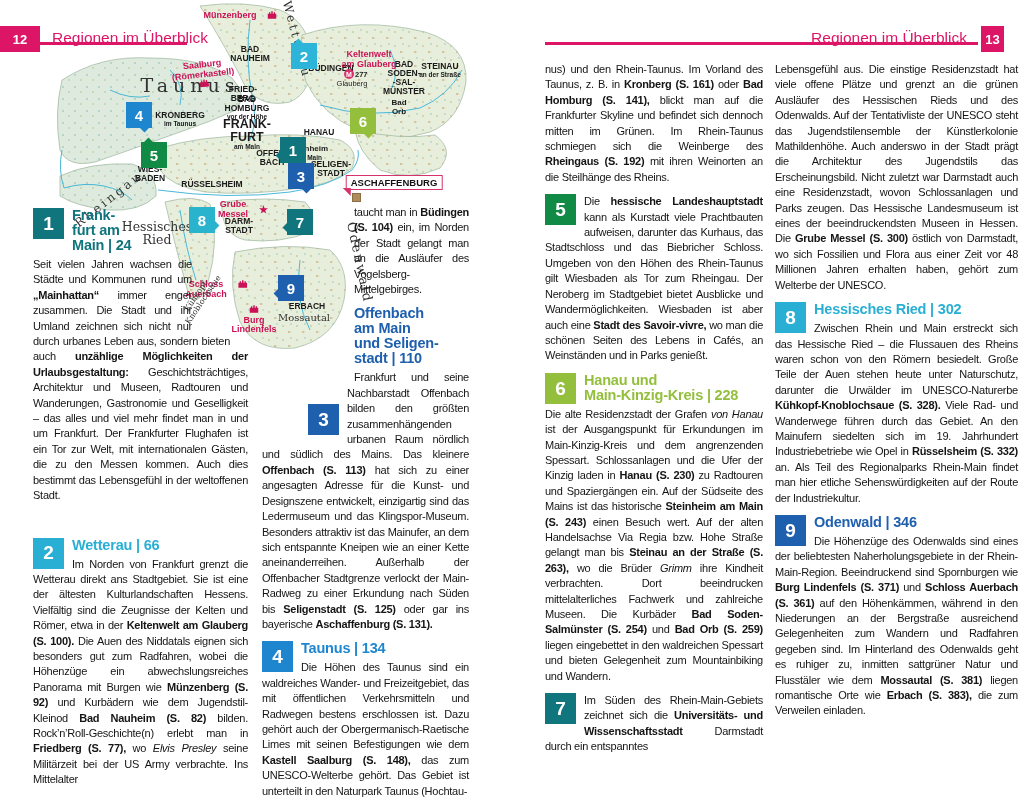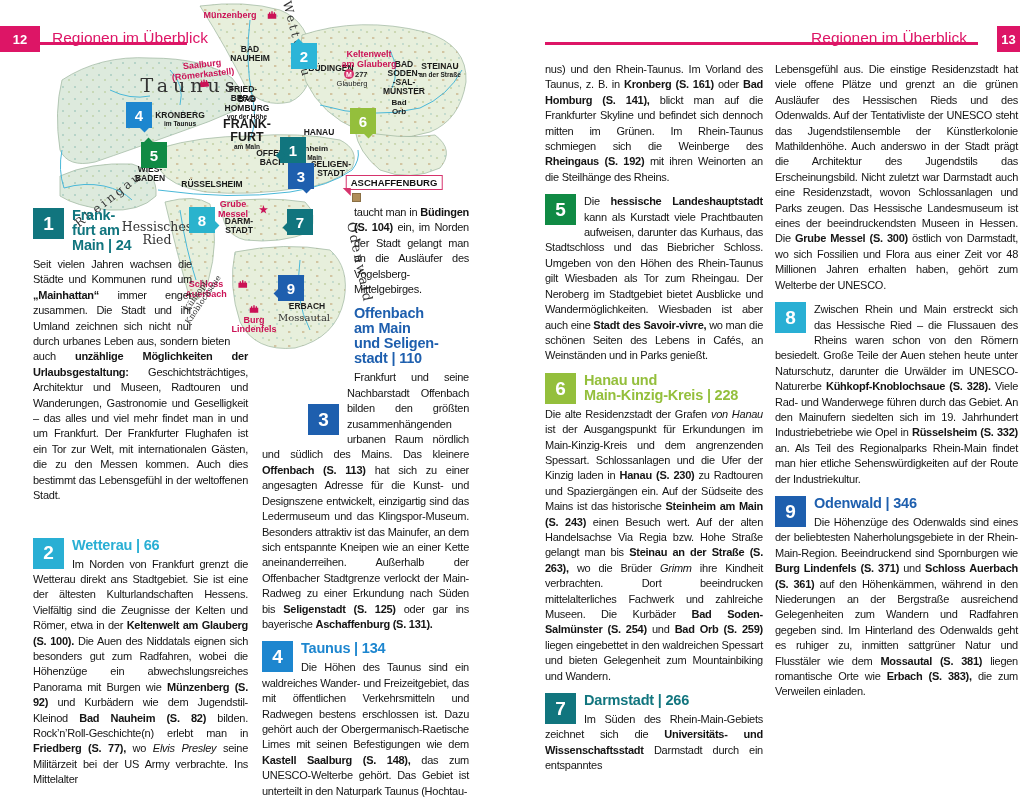--- a/index.html
+++ b/index.html
@@ -3,21 +3,21 @@
 <meta charset="utf-8">
 <style>
   :root{ --pink:#dd1566; }
   html,body{margin:0;padding:0;background:#fff;}
   #page{position:relative;width:1020px;height:799px;background:#fff;overflow:hidden;
         font-family:"Liberation Sans",sans-serif;color:#141414;}
   
   .pgnum{position:absolute;top:26px;height:26px;background:var(--pink);color:#fff;
          font-weight:bold;font-size:13px;display:flex;align-items:center;justify-content:center;z-index:3;}
   #pgnum-l{left:0;width:40px;}
-  #pgnum-r{right:0;width:23px;}
+  #pgnum-r{right:16px;width:23px;}
   .htitle{position:absolute;top:29px;font-size:15.5px;font-weight:normal;color:var(--pink);z-index:3;white-space:nowrap;}
   #htitle-l{left:52px;}
   #htitle-r{right:53px;}
   .hrule{position:absolute;top:42px;height:2.5px;background:var(--pink);z-index:3;}
   #hrule-l{left:40px;width:147px;}
   #hrule-r{left:545px;width:433px;}
   
   .col{position:absolute;font-size:11px;line-height:15.4px;letter-spacing:-0.25px;
        text-align:justify;z-index:2;}
   #col1{left:33px;top:208px;width:215px;}
@@ -258,30 +258,30 @@
         <div class="numwrap">
           <div class="numbox" style="background: rgb(148, 191, 60);">6</div>
         </div>
         <h3 class="shead" style="color: rgb(148, 191, 60);">Hanau und<br>Main-Kinzig-Kreis | 228</h3>
         <p class="body block">Die alte Residenzstadt der Grafen <i>von Hanau</i> ist der Ausgangspunkt für Erkundungen im Main-Kinzig-Kreis und dem angrenzenden Spessart. Schlossanlagen und die Ufer der Kinzig laden in <b>Hanau (S. 230)</b> zu Radtouren und Spaziergängen ein. Auf der Südseite des Mains ist das historische <b>Steinheim am Main (S. 243)</b> einen Besuch wert. Auf der alten Handelsachse Via Regia bzw. Hohe Straße gelangt man bis <b>Steinau an der Straße (S. 263),</b> wo die Brüder <i>Grimm</i> ihre Kindheit verbrachten. Dort beeindrucken mittelalterliches Fachwerk und zahlreiche Museen. Die Kurbäder <b>Bad Soden-Salmünster (S. 254)</b> und <b>Bad Orb (S. 259)</b> liegen eingebettet in den waldreichen Spessart und bieten Gelegenheit zum Mountainbiking und Wandern.</p>
       </section>
       <section class="sec block">
         <div class="numwrap">
           <div class="numbox" style="background: rgb(17, 117, 126);">7</div>
         </div>
-        <h3 class="shead" style="color: rgb(17, 117, 126);">Darmstadt | 266</h3>
         <p class="body block">Im Süden des Rhein-Main-Gebiets zeichnet sich die <b>Universitäts- und Wissenschaftsstadt</b> Darmstadt durch ein entspanntes</p>
       </section>
     </div>
   <div id="col4" class="col">
       <p class="body block">Lebensgefühl aus. Die einstige Residenzstadt hat viele offene Plätze und grenzt an die grünen Ausläufer des Hessischen Rieds und des Odenwalds. Auf der Tentativliste der UNESCO steht das Jugendstilensemble der Künstlerkolonie Mathildenhöhe. Auch anderswo in der Stadt prägt die Architektur des Jugendstils das Erscheinungsbild. Nicht zuletzt war Darmstadt auch eine Residenzstadt, wovon Schlossanlagen und Parks zeugen. Das Hessische Landesmuseum ist eines der beeindruckendsten Museen in Hessen. Die <b>Grube Messel (S. 300)</b> östlich von Darmstadt, wo sich Fossilien und Flora aus einer Zeit vor 48 Millionen Jahren erhalten haben, gehört zum Welterbe der UNESCO.</p>
       <section class="sec block">
         <div class="numwrap">
           <div class="numbox" style="background: rgb(41, 175, 212);">8</div>
         </div>
+        <h3 class="shead" style="color: rgb(41, 175, 212);">Hessisches Ried | 302</h3>
         <p class="body block">Zwischen Rhein und Main erstreckt sich das Hessische Ried – die Flussauen des Rheins waren schon von den Römern besiedelt. Große Teile der Auen stehen heute unter Naturschutz, darunter die Urwälder im UNESCO-Naturerbe <b>Kühkopf-Knoblochsaue (S. 328).</b> Viele Rad- und Wanderwege führen durch das Gebiet. An den Mainufern siedelten sich im 19. Jahrhundert Industriebetriebe wie Opel in <b>Rüsselsheim (S. 332)</b> an. Als Teil des Regionalparks Rhein-Main findet man hier etliche Sehenswürdigkeiten auf der Route der Industriekultur.</p>
       </section>
       <section class="sec block">
         <div class="numwrap">
           <div class="numbox" style="background: rgb(30, 95, 174);">9</div>
         </div>
         <h3 class="shead" style="color: rgb(30, 95, 174);">Odenwald | 346</h3>
         <p class="body block">Die Höhenzüge des Odenwalds sind eines der beliebtesten Naherholungsgebiete in der Rhein-Main-Region. Beeindruckend sind Spornburgen wie <b>Burg Lindenfels (S. 371)</b> und <b>Schloss Auerbach (S. 361)</b> auf den Höhenkämmen, während in den Niederungen an der Bergstraße ausreichend Gelegenheiten zum Wandern und Radfahren gegeben sind. Im Hinterland des Odenwalds geht es ruhiger zu, inmitten sattgrüner Natur und Flusstäler wie dem <b>Mossautal (S. 381)</b> liegen romantische Orte wie <b>Erbach (S. 383),</b> die zum Verweilen einladen.</p>
       </section>
     </div>

